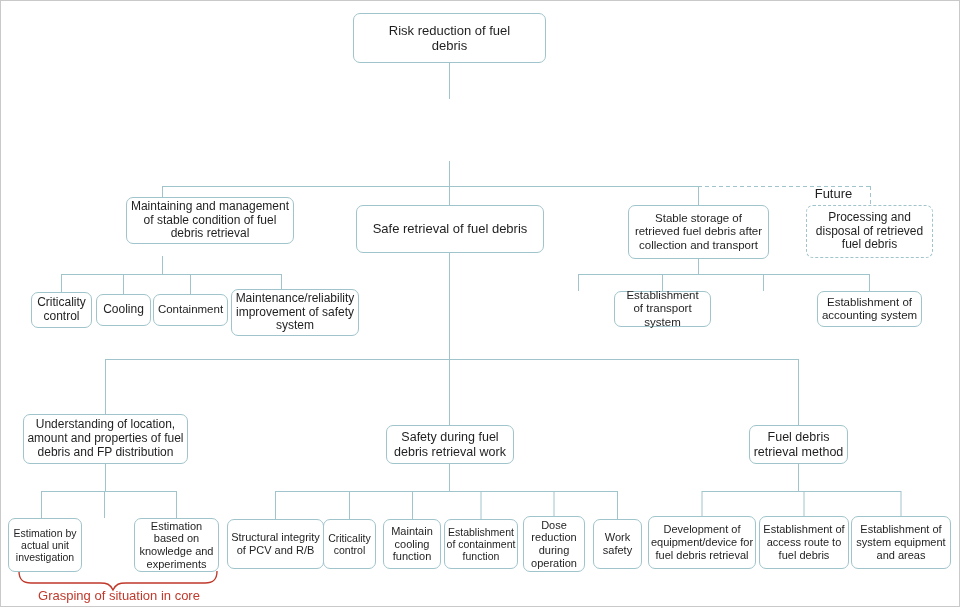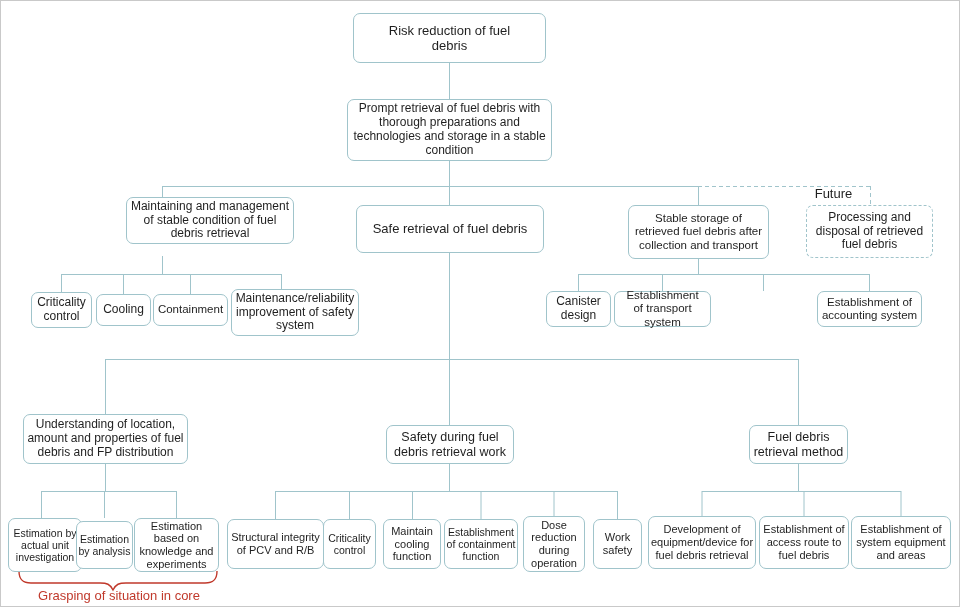--- a/index.html
+++ b/index.html
@@ -87,43 +87,40 @@
     <path d="M701 490.5 H900"></path>
     <path d="M701 490 V515"></path>
     <path d="M803 490 V515"></path>
     <path d="M900 490 V515"></path>
 
     <path class="bracket" d="M18 570 C18 578 21 582 30 582 L99 582 C106 582 109 583 112 589 C115 583 118 582 125 582 L204 582 C213 582 216 578 216 570"></path>
   </svg>
 
   <div class="node" style="left:352px;top:12px;width:193px;height:50px;font-size:13px;padding:2px 24px;">Risk reduction of fuel debris</div>
 
-  <div class="node" style="left:346px;top:98px;width:205px;height:62px;font-size:12px;">Prompt retrieval of fuel debris with thorough preparations and technologies and storage in a stable condition</div>
 
   <div class="node" style="left:78px;top:196px;width:168px;height:47px;font-size:12px;margin-left:47px;">Maintaining and management of stable condition of fuel debris retrieval</div>
   <div class="node" style="left:355px;top:204px;width:188px;height:48px;font-size:13px;">Safe retrieval of fuel debris</div>
   <div class="node" style="left:627px;top:204px;width:141px;height:54px;font-size:11.5px;">Stable storage of retrieved fuel debris after collection and transport</div>
   <div class="floating-label" style="left:795px;top:186px;width:75px;font-size:13px;">Future</div>
   <div class="node dashed" style="left:805px;top:204px;width:127px;height:53px;font-size:12px;">Processing and disposal of retrieved fuel debris</div>
 
   <div class="node" style="left:30px;top:291px;width:61px;height:36px;font-size:12px;padding:1px;">Criticality control</div>
   <div class="node" style="left:95px;top:293px;width:55px;height:32px;font-size:12px;">Cooling</div>
   <div class="node" style="left:152px;top:293px;width:75px;height:32px;font-size:11.5px;padding:1px;">Containment</div>
   <div class="node" style="left:230px;top:288px;width:128px;height:47px;font-size:12px;">Maintenance/reliability improvement of safety system</div>
 
-  <div class="node" style="left:545px;top:290px;width:65px;height:36px;font-size:12px;">Canister design</div>
   <div class="node" style="left:613px;top:290px;width:97px;height:36px;font-size:11.5px;padding:17px;">Establishment of transport system</div>
   <div class="node" style="left:816px;top:290px;width:105px;height:36px;font-size:11.5px;padding:1px;">Establishment of accounting system</div>
 
   <div class="node" style="left:22px;top:413px;width:165px;height:50px;font-size:12px;padding:2px;">Understanding of location, amount and properties of fuel debris and FP distribution</div>
   <div class="node" style="left:385px;top:424px;width:128px;height:39px;font-size:12.5px;">Safety during fuel debris retrieval work</div>
   <div class="node" style="left:748px;top:424px;width:99px;height:39px;font-size:12.5px;">Fuel debris retrieval method</div>
 
   <div class="node" style="left:7px;top:517px;width:74px;height:54px;font-size:10.5px;padding:1px;">Estimation by actual unit investigation</div>
-  <div class="node" style="left:75px;top:520px;width:57px;height:48px;font-size:10.5px;padding:1px;">Estimation by analysis</div>
   <div class="node" style="left:133px;top:517px;width:85px;height:54px;font-size:11px;padding:1px;">Estimation based on knowledge and experiments</div>
   <div class="node" style="left:226px;top:518px;width:97px;height:50px;font-size:11px;padding:1px;">Structural integrity of PCV and R/B</div>
   <div class="node" style="left:322px;top:518px;width:53px;height:50px;font-size:10.5px;padding:1px;">Criticality control</div>
   <div class="node" style="left:382px;top:518px;width:58px;height:50px;font-size:11px;padding:1px;">Maintain cooling function</div>
   <div class="node" style="left:443px;top:518px;width:74px;height:50px;font-size:10.5px;padding:1px;">Establishment of containment function</div>
   <div class="node" style="left:522px;top:515px;width:62px;height:56px;font-size:11px;padding:1px;">Dose reduction during operation</div>
   <div class="node" style="left:592px;top:518px;width:49px;height:50px;font-size:11px;padding:1px;">Work safety</div>
   <div class="node" style="left:647px;top:515px;width:108px;height:53px;font-size:11px;padding:1px;">Development of equipment/device for fuel debris retrieval</div>
   <div class="node" style="left:758px;top:515px;width:90px;height:53px;font-size:11px;padding:1px;">Establishment of access route to fuel debris</div>
   <div class="node" style="left:850px;top:515px;width:100px;height:53px;font-size:11px;padding:1px;">Establishment of system equipment and areas</div>

